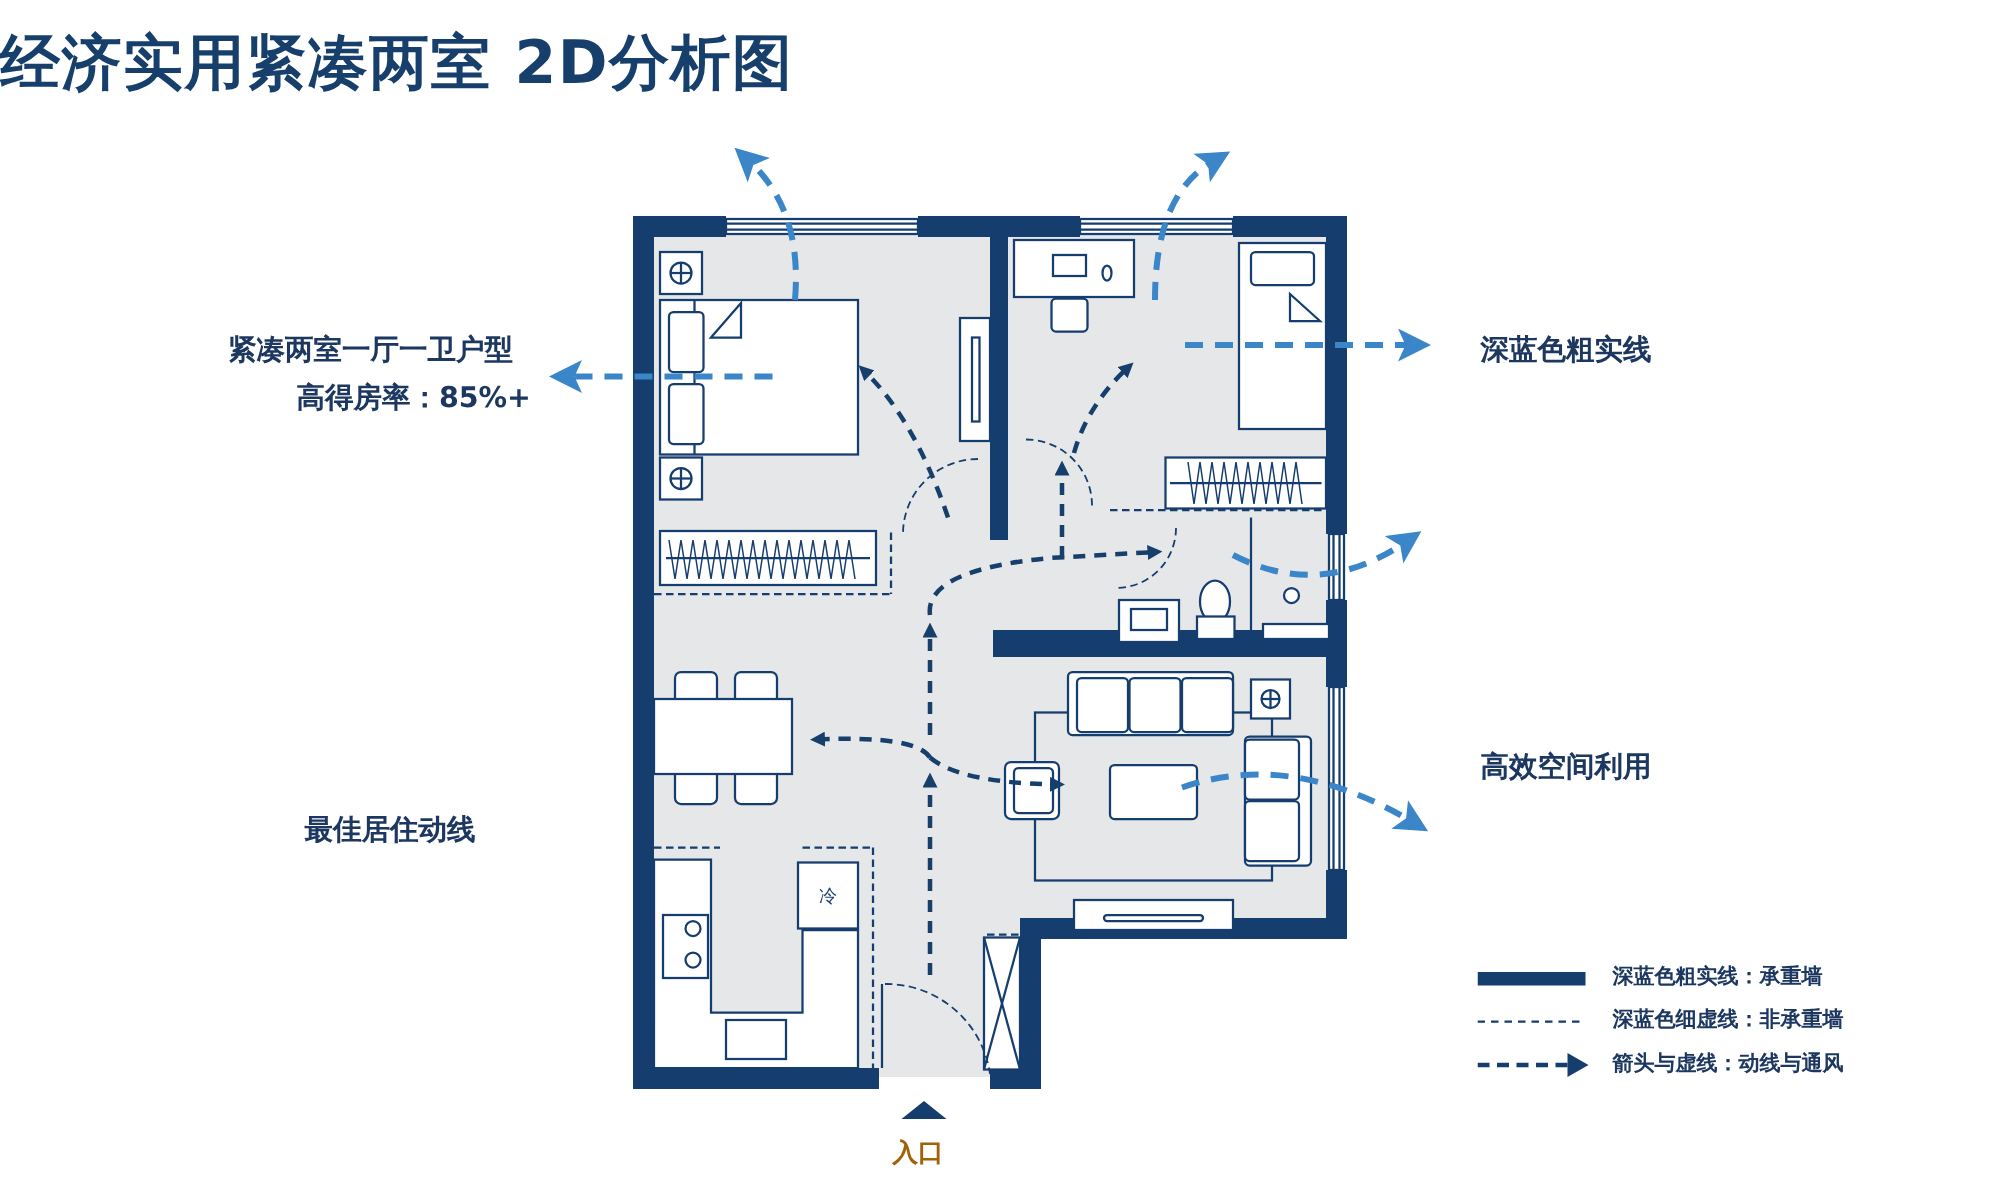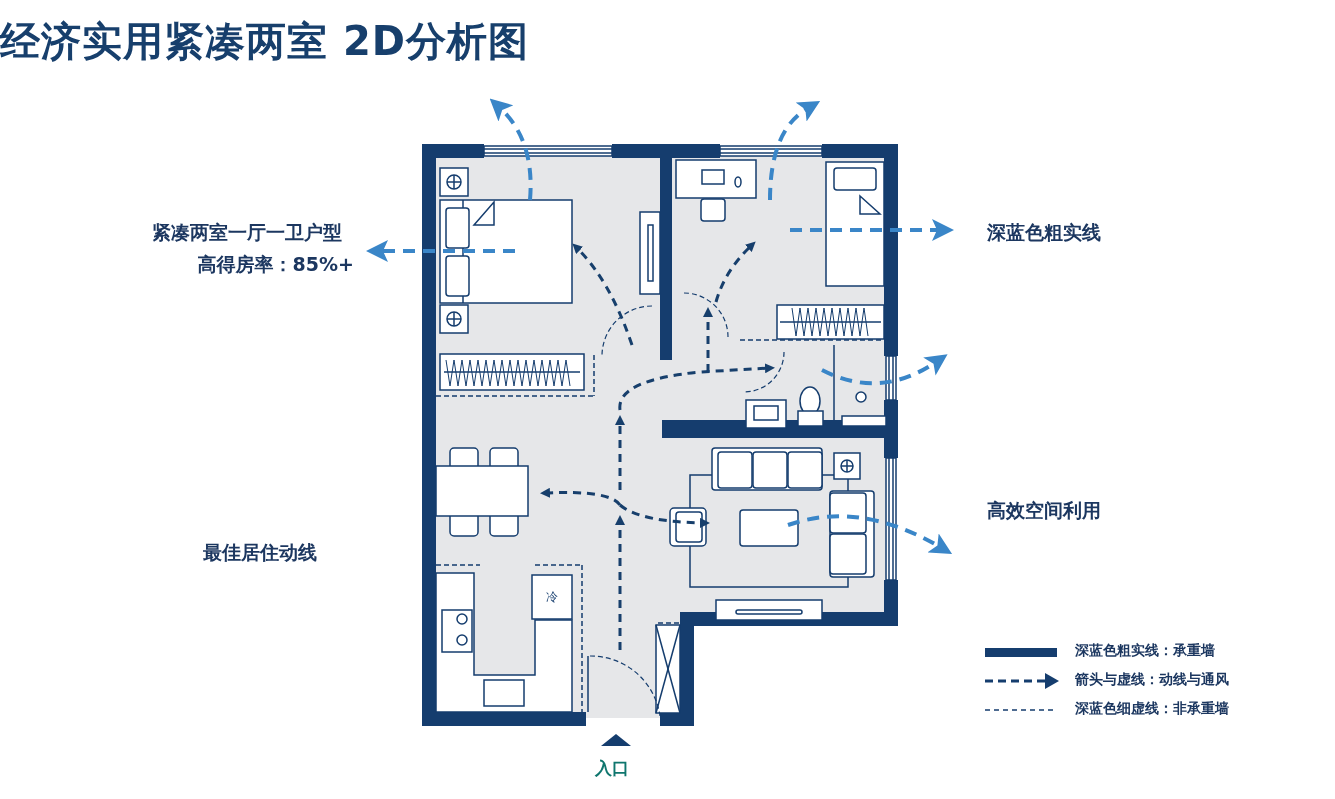--- a/index.html
+++ b/index.html
@@ -5,21 +5,21 @@
   html,body{margin:0;padding:0;background:#ffffff;}
   body{width:1335px;height:799px;position:relative;overflow:hidden;font-family:"DejaVu Sans","Liberation Sans",sans-serif;color:#1c3d6b;}
   .title{position:absolute;left:0;top:14px;width:1335px;text-align:left;font-size:40px;font-weight:bold;color:#173f6c;letter-spacing:1px;}
   .label{position:absolute;font-size:19px;font-weight:bold;color:#1c3760;white-space:nowrap;}
   .label.center{text-align:right;}
   svg.plan{position:absolute;left:0;top:0;}
   .legend{position:absolute;left:985px;top:640px;width:300px;}
   .legend-row{position:relative;height:24px;margin-bottom:5px;}
   .legend-text{position:absolute;left:90px;top:2px;font-size:14px;font-weight:bold;color:#1c3760;white-space:nowrap;}
   .legend-swatch{position:absolute;left:0;top:0;width:80px;height:24px;}
-  .entrance{position:absolute;left:595px;top:757px;font-size:17px;font-weight:bold;color:#0f766e;}
+  .entrance{position:absolute;left:595px;top:757px;font-size:17px;font-weight:bold;color:#a16207;}
 </style>
 </head>
 <body>
 
 <div class="title">经济实用紧凑两室 2D分析图</div>
 
 <div class="label center" style="left:112px;top:220px;width:230px;">紧凑两室一厅一卫户型</div>
 <div class="label center" style="left:124px;top:252px;width:230px;">高得房率：85%+</div>
 <div class="label" style="left:203px;top:494px;margin-top:46px;">最佳居住动线</div>
 <div class="label" style="left:987px;top:220px;">深蓝色粗实线</div>
@@ -205,24 +205,24 @@
 
 <div class="legend">
   <div class="legend-row">
     <svg class="legend-swatch" viewBox="0 0 80 24">
         <rect x="0" y="8" width="72" height="9" fill="#153d6e"></rect>
       </svg>
     <span class="legend-text">深蓝色粗实线：承重墙</span>
   </div>
   <div class="legend-row">
     <svg class="legend-swatch" viewBox="0 0 80 24">
+        <line x1="0" y1="12" x2="72" y2="12" stroke="#153d6e" stroke-width="1.5" stroke-dasharray="5,4"></line>
+      </svg>
+    <span class="legend-text">深蓝色细虚线：非承重墙</span>
+  </div>
+  <div class="legend-row">
+    <svg class="legend-swatch" viewBox="0 0 80 24">
         <line x1="0" y1="12" x2="60" y2="12" stroke="#153d6e" stroke-width="3" stroke-dasharray="8,5"></line>
         <path d="M60,4 L74,12 L60,20 Z" fill="#153d6e"></path>
       </svg>
     <span class="legend-text">箭头与虚线：动线与通风</span>
   </div>
-  <div class="legend-row">
-    <svg class="legend-swatch" viewBox="0 0 80 24">
-        <line x1="0" y1="12" x2="72" y2="12" stroke="#153d6e" stroke-width="1.5" stroke-dasharray="5,4"></line>
-      </svg>
-    <span class="legend-text">深蓝色细虚线：非承重墙</span>
-  </div>
 </div>
 
 </body></html>

